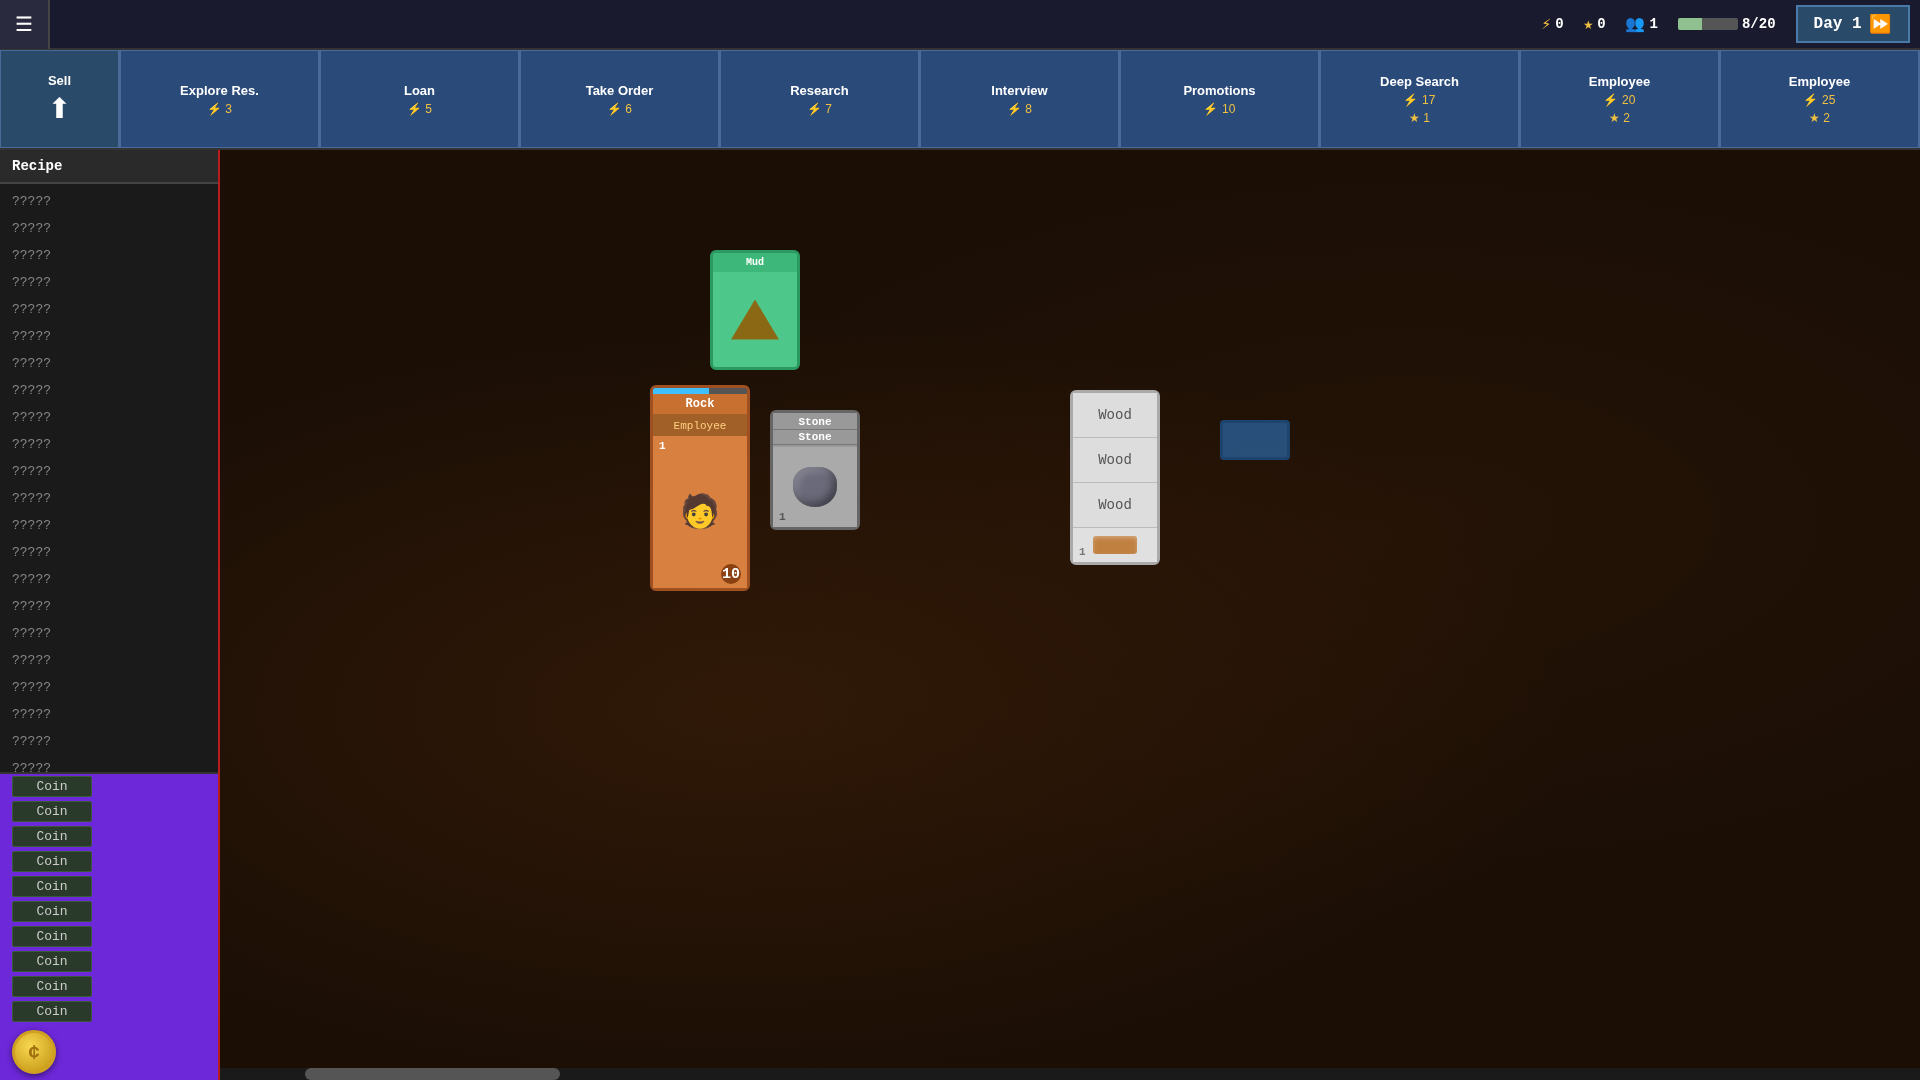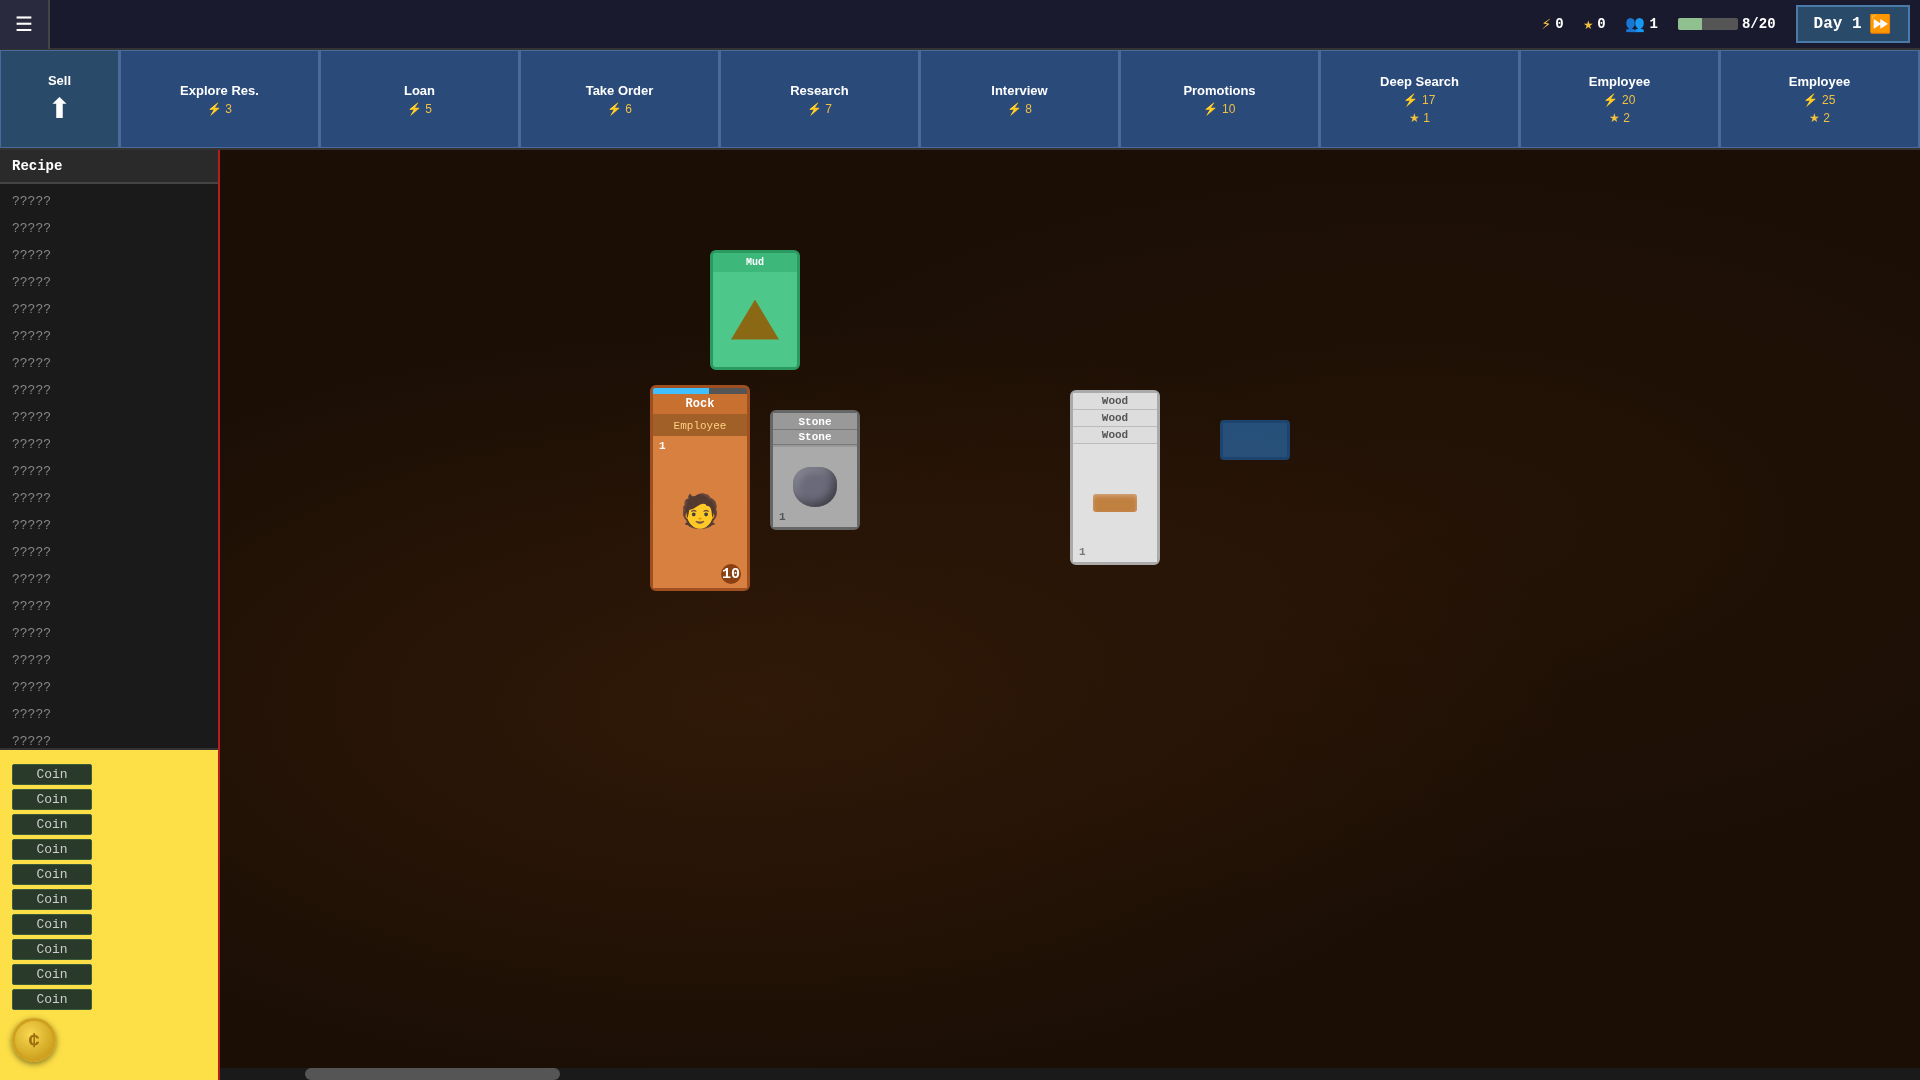--- a/index.html
+++ b/index.html
@@ -189,22 +189,22 @@
     .recipe-item {
       padding: 6px 12px;
       color: #888;
       font-size: 13px;
       cursor: pointer;
     }
 
     
     #coin-area {
       border-top: 2px solid #333;
-      padding: 12px 0;
-      background: #fde047;
+      padding: 0 0;
+      background: #6d28d9;
     }
 
     .coin-row {
       display: flex;
       align-items: center;
       padding: 2px 12px;
       gap: 8px;
     }
 
     .coin-label {
@@ -423,23 +423,23 @@
       flex-direction: column;
     }
 
     .wood-title-rows {
       background: #ddd;
     }
 
     .wood-title-row {
       text-align: center;
       color: #555;
-      font-size: 11px;
-      font-weight: bold;
-      padding: 2px 4px;
+      font-size: 14px;
+      font-weight: normal;
+      padding: 14px 4px;
       border-bottom: 1px solid #bbb;
     }
 
     .wood-body {
       flex: 1;
       background: #e0e0e0;
       display: flex;
       align-items: center;
       justify-content: center;
       position: relative;

